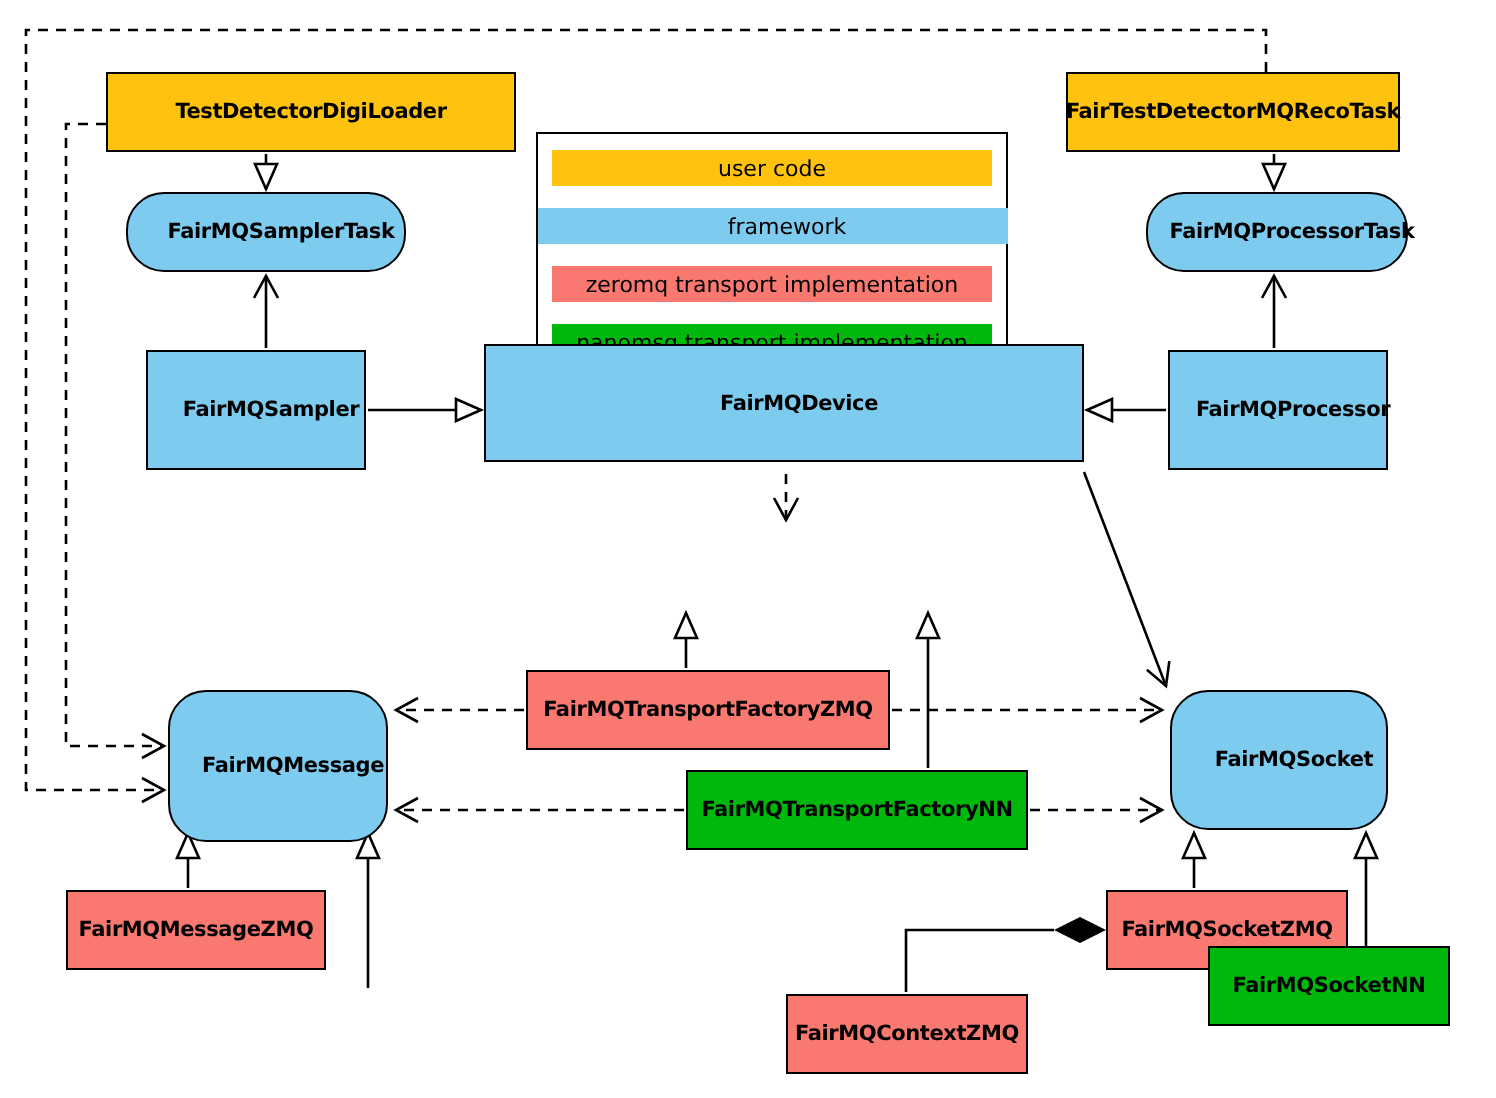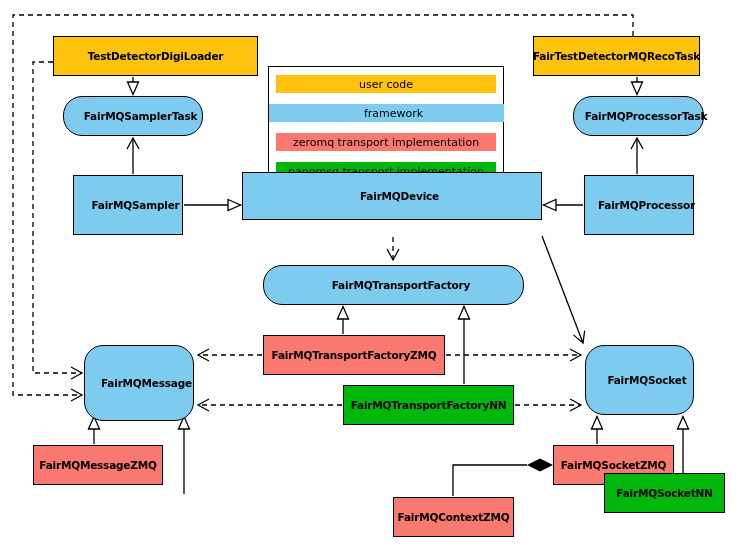--- a/index.html
+++ b/index.html
@@ -95,28 +95,25 @@
   </div>
   <div class="box c-fw abstract" style="left:63px;top:96px;width:140px;height:40px">
     <span>FairMQSamplerTask</span>
   </div>
   <div class="box c-fw abstract" style="left:573px;top:96px;width:131px;height:40px">
     <span>FairMQProcessorTask</span>
   </div>
   <div class="box c-fw" style="left:73px;top:175px;width:110px;height:60px">
     <span>FairMQSampler</span>
   </div>
-  <div class="box c-fw" style="left:242px;top:172px;width:300px;height:48px">
+  <div class="box c-fw" style="left:242px;top:172px;width:300px;height:59px">
     <span>FairMQDevice</span>
   </div>
   <div class="box c-fw" style="left:584px;top:175px;width:110px;height:60px">
     <span>FairMQProcessor</span>
-  </div>
-  <div class="box c-fw abstract" style="left:263px;top:265px;width:261px;height:40px">
-    <span>FairMQTransportFactory</span>
   </div>
   <div class="box c-zmq" style="left:263px;top:335px;width:182px;height:40px">
     <span>FairMQTransportFactoryZMQ</span>
   </div>
   <div class="box c-nn" style="left:343px;top:385px;width:171px;height:40px">
     <span>FairMQTransportFactoryNN</span>
   </div>
   <div class="box c-fw abstract" style="left:84px;top:345px;width:110px;height:76px">
     <span>FairMQMessage</span>
   </div>

